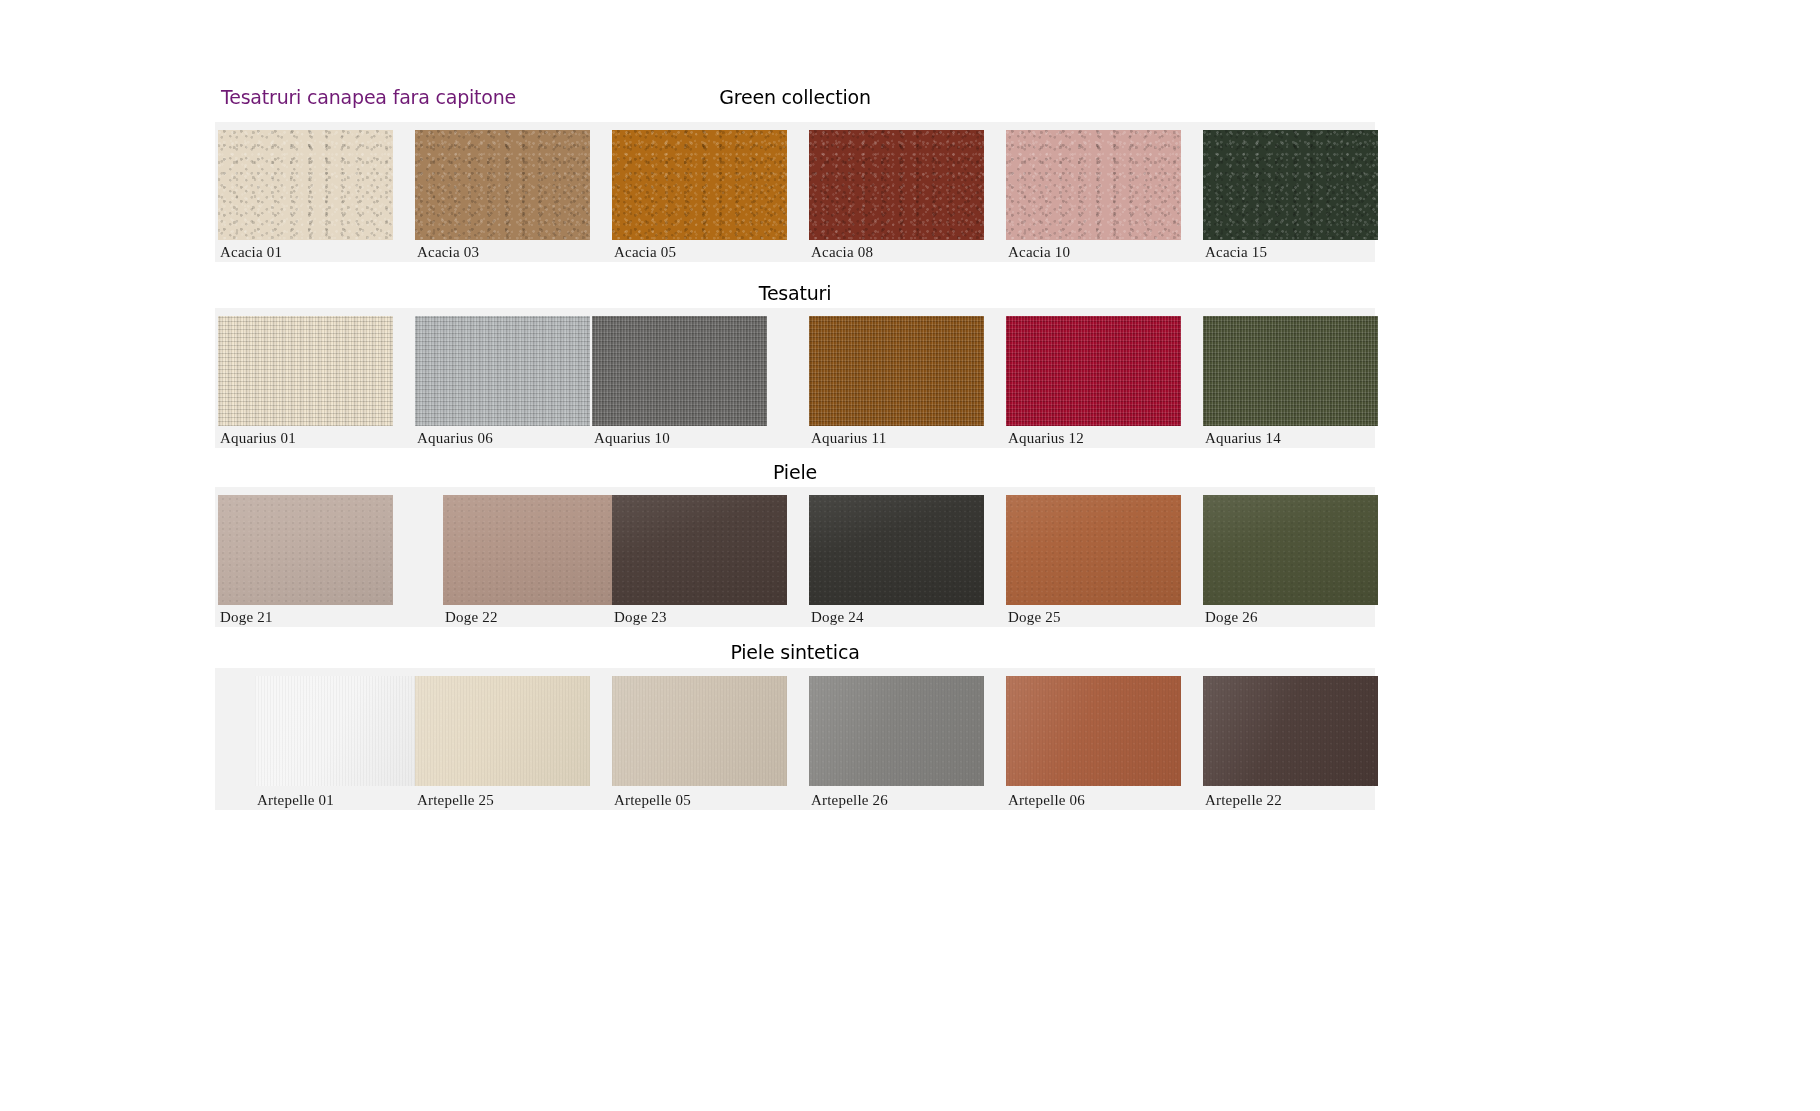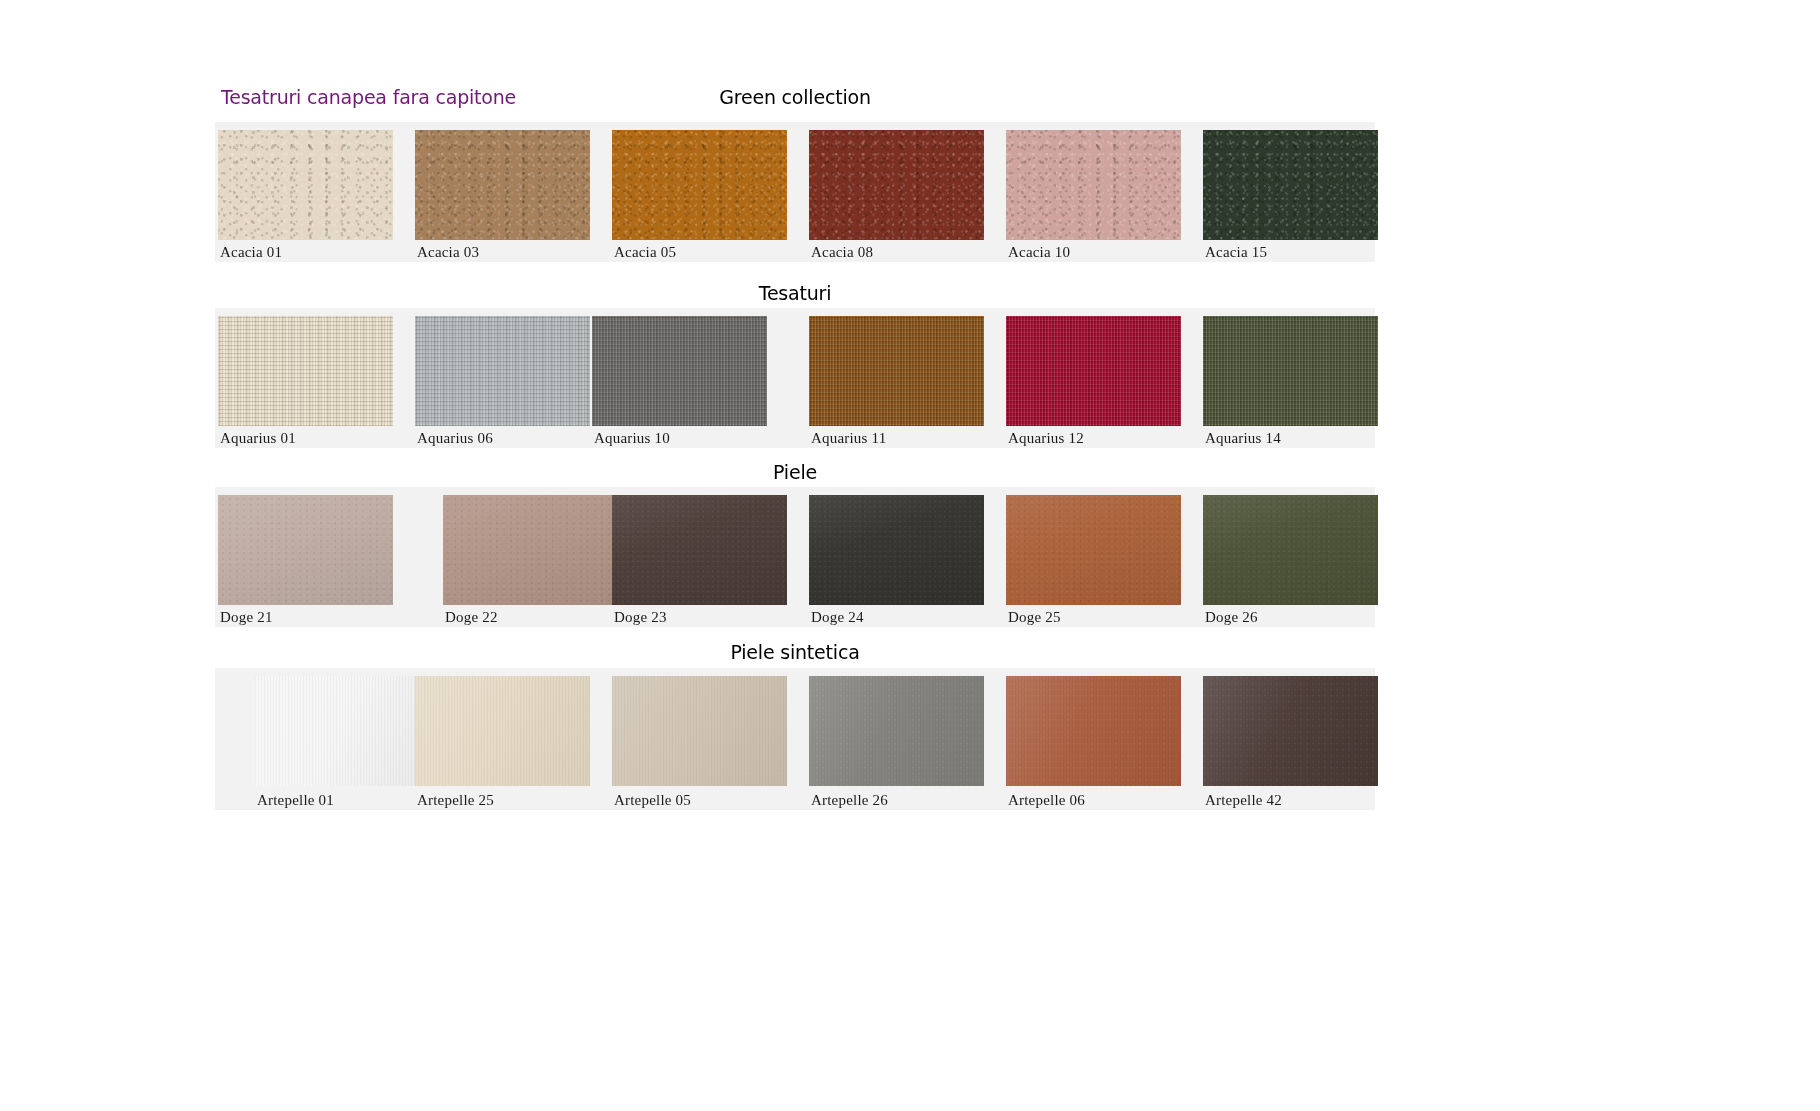--- a/index.html
+++ b/index.html
@@ -257,18 +257,18 @@
         <div class="swatch-cell" style="left: 594px; height: 142px;">
           <div class="swatch tex-synth" style="height: 110px; background-color: rgb(129, 128, 125);"></div>
           <div class="swatch-label" style="top: 124px;">Artepelle 26</div>
         </div>
         <div class="swatch-cell" style="left: 791px; height: 142px;">
           <div class="swatch tex-synth" style="height: 110px; background-color: rgb(168, 92, 60);"></div>
           <div class="swatch-label" style="top: 124px;">Artepelle 06</div>
         </div>
         <div class="swatch-cell" style="left: 988px; height: 142px;">
           <div class="swatch tex-synth" style="height: 110px; background-color: rgb(75, 58, 54);"></div>
-          <div class="swatch-label" style="top: 124px;">Artepelle 42</div>
+          <div class="swatch-label" style="top: 124px;">Artepelle 22</div>
         </div>
       </div>
     </div>
 
 </div>
 
 </body></html>

